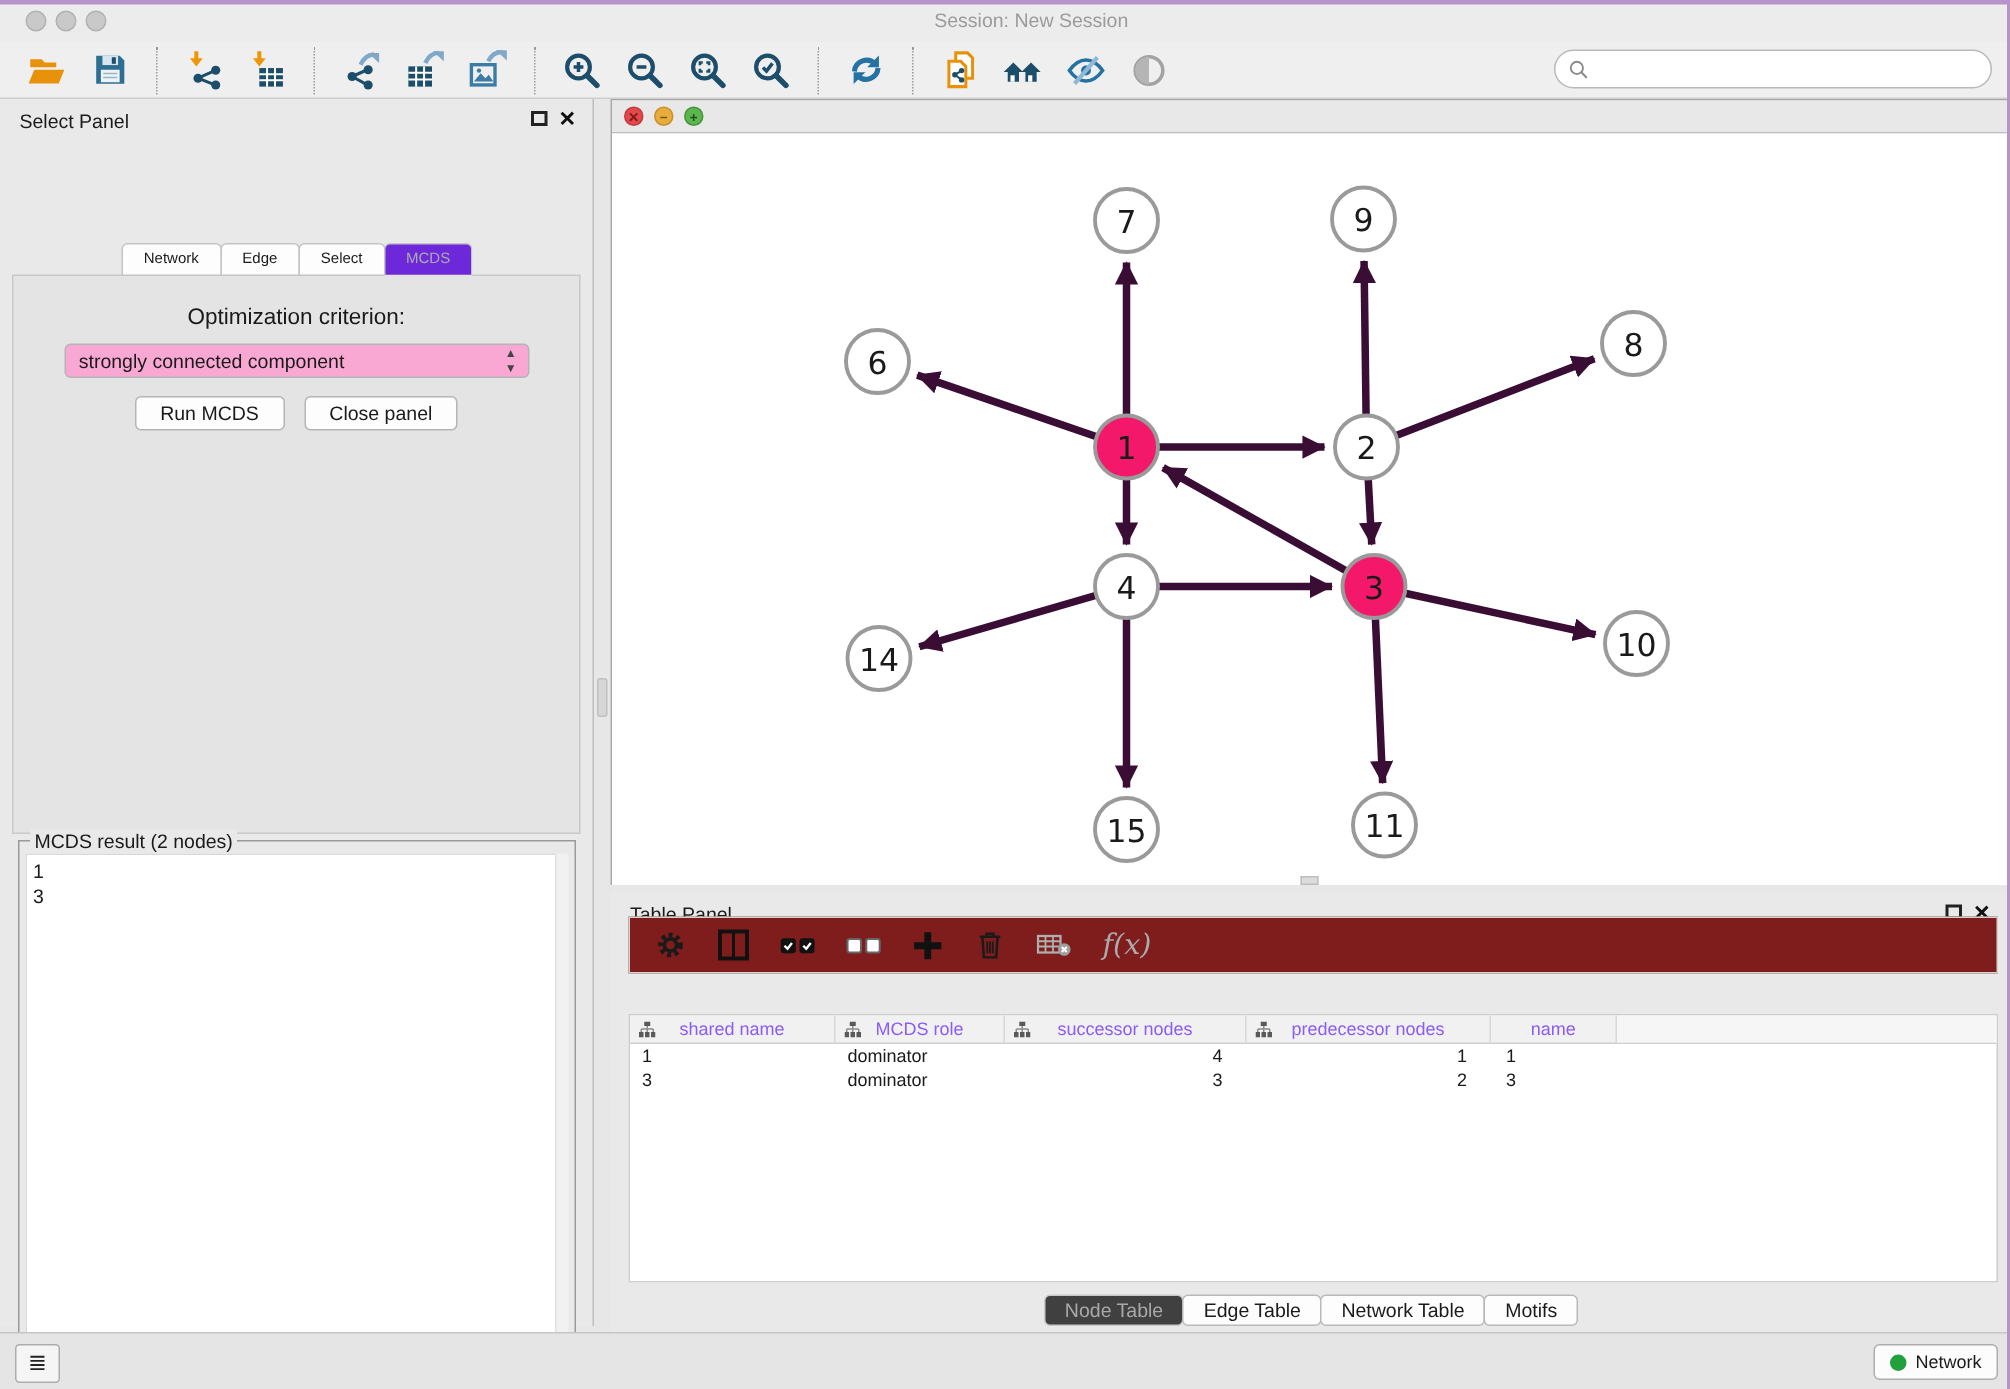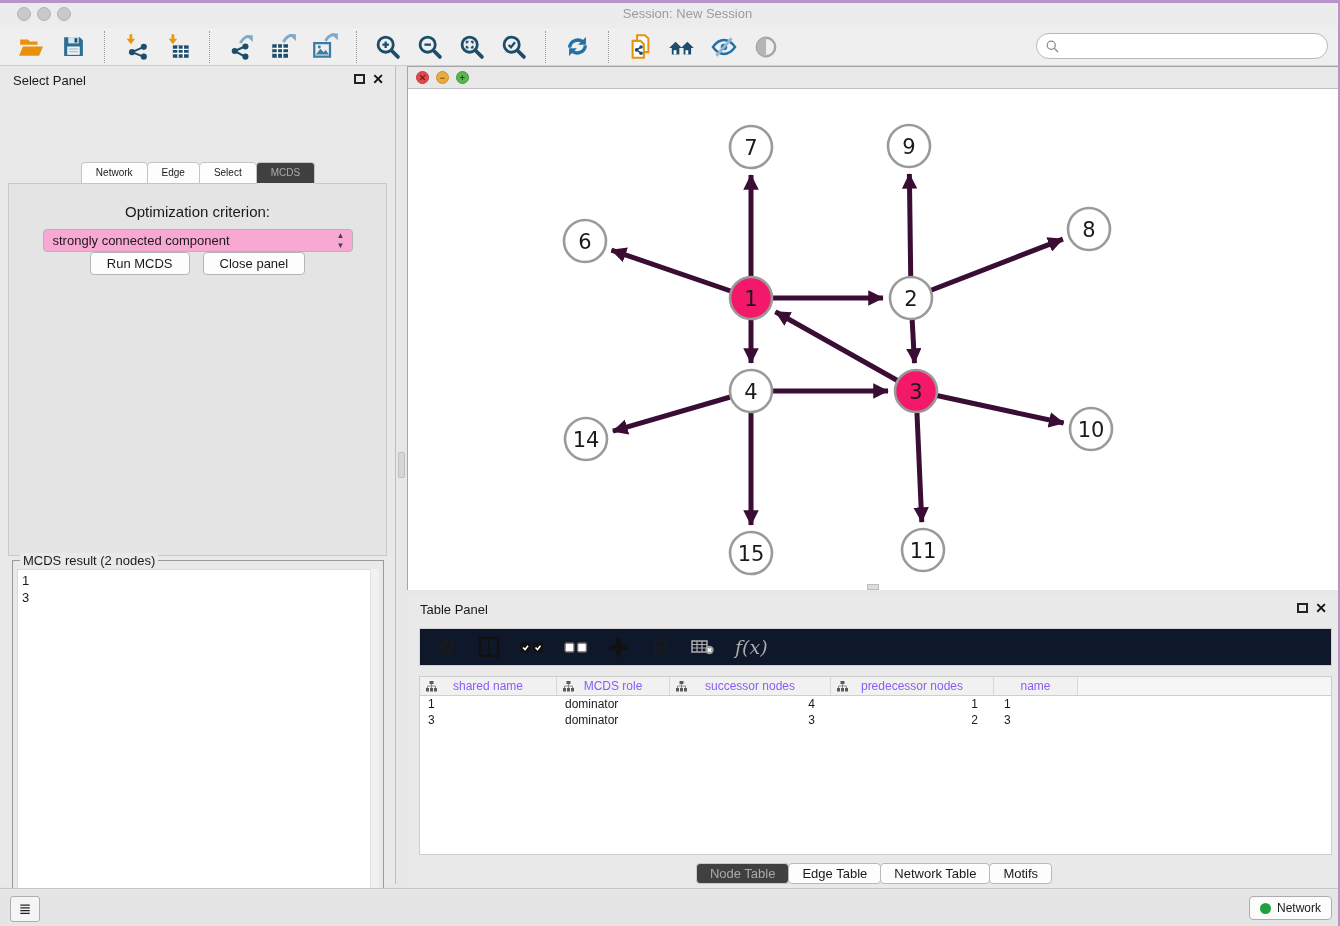--- a/index.html
+++ b/index.html
@@ -20,26 +20,26 @@
   .searchbox { position:absolute; right:12px; top:33px; width:292px; height:26px; background:#fff; border:1px solid #B9B9B9; border-radius:13px; display:flex; align-items:center; padding-left:8px; }
 
   
   .control-panel { position:absolute; left:0; top:66px; width:396px; height:818px; background:#E9E9E9; border-right:1px solid #BEBEBE; }
   .panel-head { position:relative; height:28px; }
   .panel-head .ptitle { position:absolute; left:13px; top:7px; font-size:13px; color:#1a1a1a; }
   .float-ic { position:absolute; top:8px; width:11px; height:10px; border:2px solid #222; background:transparent; }
   .close-ic { position:absolute; top:5px; font-size:14px; font-weight:bold; color:#111; line-height:16px; }
   .cp-tabs { position:absolute; left:0; right:0; top:96px; display:flex; justify-content:center; z-index:2; }
   .cp-tab { height:22px; line-height:20px; padding:0 14px; background:#FDFDFD; border:1px solid #C4C4C4; border-radius:4px 4px 0 0; font-size:10px; margin:0 -1px 0 0; cursor:default; }
-  .cp-tab.active { background:#404040; color:#ABABAB; border-bottom-color:#E4E4E4; }
+  .cp-tab.active { background:#6d28d9; color:#ABABAB; border-bottom-color:#E4E4E4; }
   .cp-body { position:absolute; left:8px; right:8px; top:117px; height:373px; background:#E4E4E4; border:1px solid #C9C9C9; }
   .opt-label { text-align:center; margin-top:19px; font-size:15px; }
   .dropdown { position:relative; margin:9px auto 0; width:310px; height:23px; background:#f9a8d4; border:1px solid #B5B5B5; border-radius:4px; font-size:13px; line-height:21px; padding-left:9px; }
   .dd-arrows { position:absolute; right:7px; top:1px; font-size:8px; line-height:10px; color:#444; text-align:center; }
-  .btn-row { display:flex; justify-content:center; gap:13px; }
+  .btn-row { display:flex; justify-content:center; gap:13px; margin-top:12px; }
   .btn { height:23px; line-height:21px; padding:0 16px; background:#FDFDFD; border:1px solid #B5B5B5; border-radius:4px; font-size:13px; }
   .result-group { position:absolute; left:12px; top:494px; width:372px; height:382px; border:1px solid #9A9A9A; background:#E9E9E9; }
   .result-legend { position:absolute; left:7px; top:-8px; background:#E9E9E9; padding:0 3px; font-size:13px; }
   .result-area { position:absolute; left:4px; right:4px; top:8px; bottom:4px; background:#fff; border:1px solid #D9D9D9; font-size:13px; line-height:17px; padding:2px 4px; white-space:pre; }
   .result-scroll { position:absolute; right:4px; top:8px; bottom:4px; width:9px; background:#F1F1F1; border-left:1px solid #E2E2E2; }
 
   
   .v-splitter-handle { position:absolute; left:398px; top:452px; width:7px; height:26px; background:#D6D6D6; border:1px solid #C0C0C0; border-radius:2px; }
 
   
@@ -48,21 +48,21 @@
   .net-title { position:absolute; left:0; right:0; top:17px; text-align:center; line-height:22px; font-size:11px; color:#111; }
   .light { position:absolute; top:4px; width:13px; height:13px; border-radius:50%; font-size:9px; font-weight:bold; text-align:center; line-height:13px; }
   .light.red { left:8px; background:#E3484D; border:1px solid #C43B38; color:#7e1a1a; }
   .light.yellow { left:28px; background:#E7AC3C; border:1px solid #C9912D; color:#7a5410; }
   .light.green { left:48px; background:#5BB64F; border:1px solid #47963C; color:#1f5215; }
   .net-canvas { position:absolute; left:0; top:22px; width:930px; height:501px; background:#fff; }
   .net-handle { position:absolute; left:50%; bottom:-1px; width:12px; height:6px; margin-left:-6px; background:#DCDCDC; border:1px solid #BDBDBD; }
 
   
   .table-panel { position:absolute; left:407px; top:595px; width:933px; height:293px; background:#E9E9E9; }
-  .tp-toolbar { position:absolute; left:12px; right:8px; top:33px; height:38px; background:#0f172a; border:1px solid #D2D2D2; display:flex; align-items:center; padding-left:16px; gap:20px; }
+  .tp-toolbar { position:absolute; left:12px; right:8px; top:16px; height:38px; background:#7f1d1d; border:1px solid #D2D2D2; display:flex; align-items:center; padding-left:16px; gap:20px; }
   .tp-ic { display:flex; align-items:center; justify-content:center; }
   .fx { font-family:"DejaVu Serif", serif; font-style:italic; color:#ABABAB; font-size:19px; }
   .data-table { position:absolute; left:12px; right:8px; top:81px; height:179px; background:#fff; border:1px solid #CDCDCD; }
   .thead { display:flex; height:19px; background:#F1F1F1; border-bottom:1px solid #CFCFCF; }
   .th { position:relative; height:100%; border-right:1px solid #D8D8D8; font-size:12px; color:#8b5cf6; display:flex; align-items:center; justify-content:center; }
   .th .tree-ic { position:absolute; left:6px; top:4px; }
   .th.filler { flex:1; border-right:none; background:#F6F6F6; }
   .tr { display:flex; height:16px; font-size:12px; }
   .td { height:100%; line-height:16px; padding-left:8px; overflow:hidden; }
   .c0 { width:137px; } .c1 { width:113px; } .c2 { width:161px; } .c3 { width:163px; } .c4 { width:84px; }

